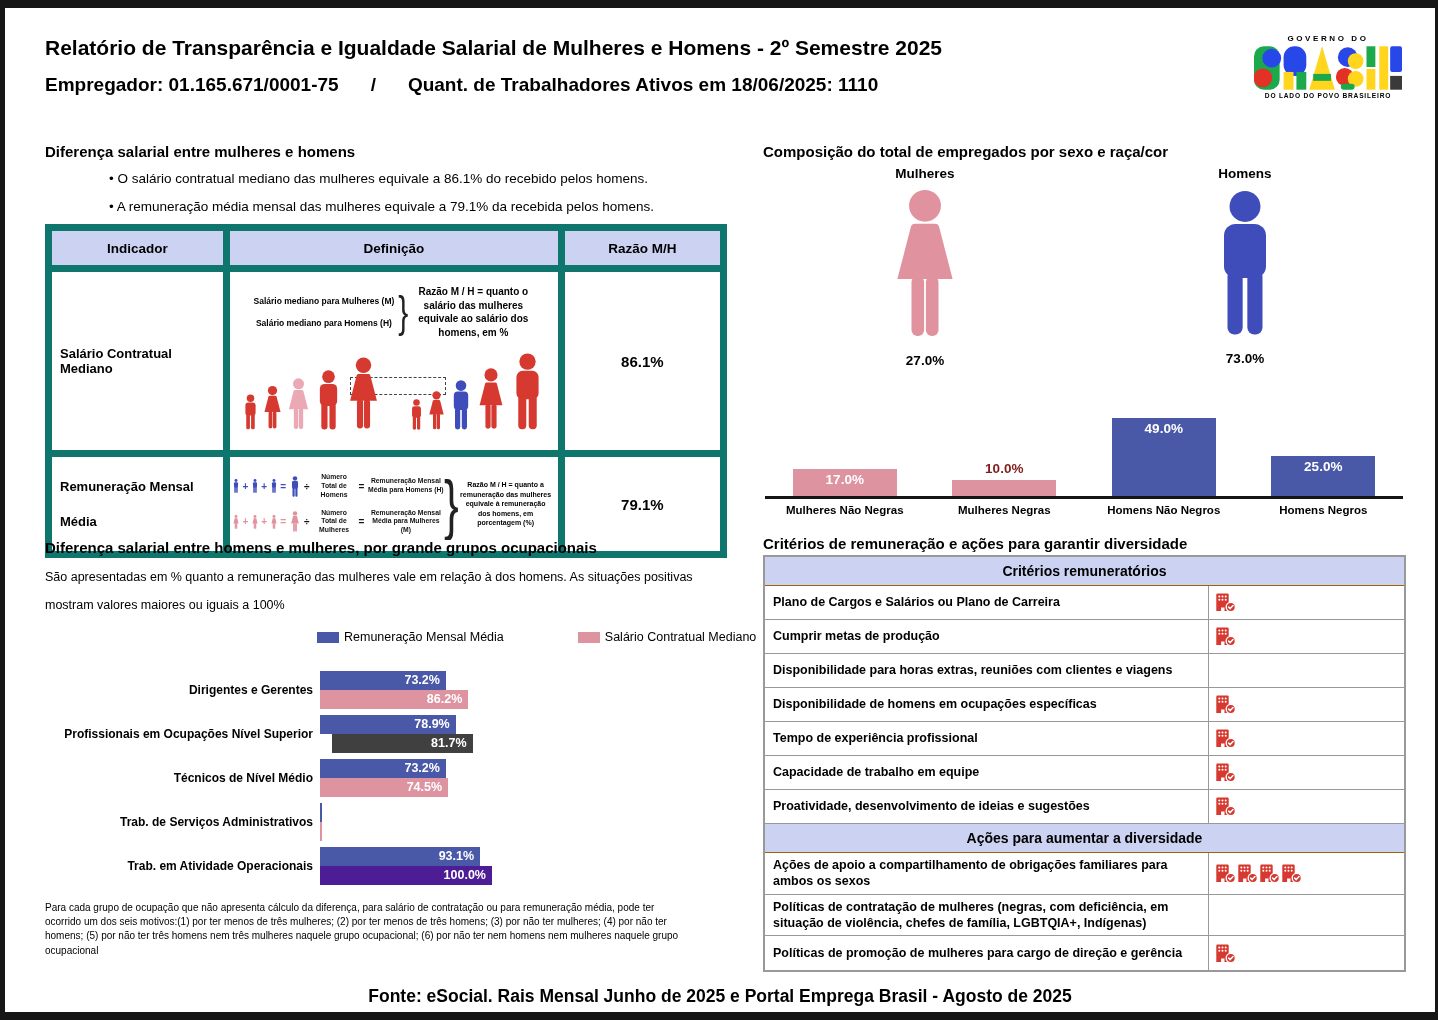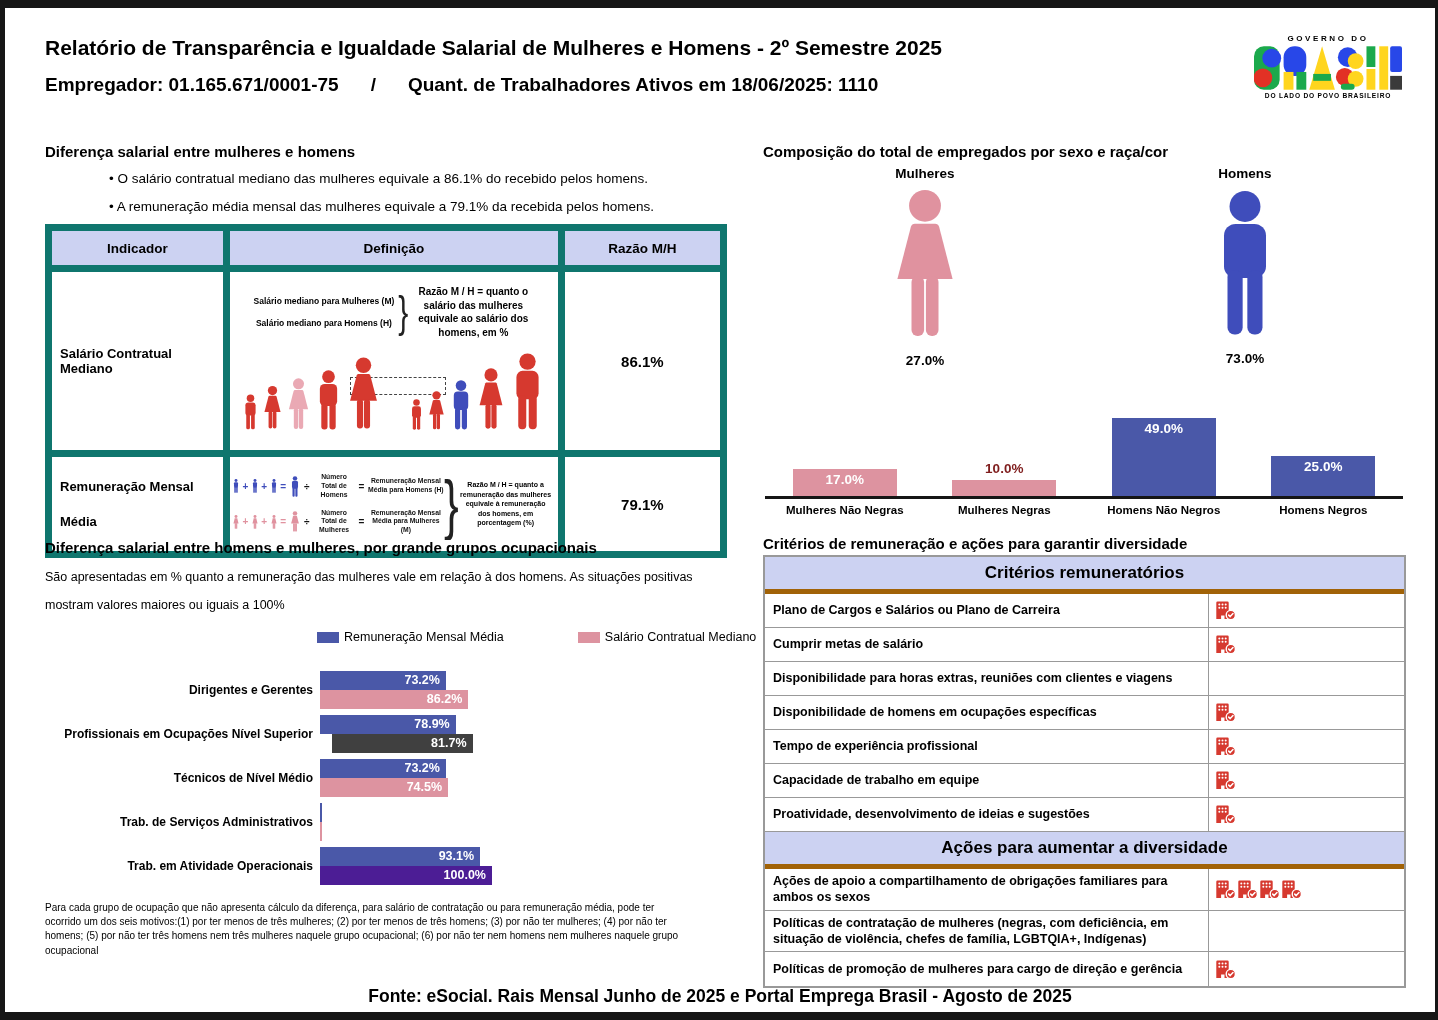--- a/index.html
+++ b/index.html
@@ -81,22 +81,22 @@
   .hchart{position:absolute;left:40px;top:660px;width:660px;}
   .hrow{display:flex;align-items:center;height:44px;}
   .hrow-label{width:268px;text-align:right;padding-right:7px;font-weight:bold;font-size:12px;line-height:1.2;}
   .hbars{display:flex;flex-direction:column;}
   .hbar{height:19px;position:relative;}
   .hbar-value{position:absolute;right:6px;top:0;line-height:19px;color:#fff;font-weight:bold;font-size:12.5px;white-space:nowrap;}
   .footnote{position:absolute;left:40px;top:893px;width:648px;font-size:10px;line-height:1.42;}
 
   
   .crit-table{position:absolute;left:758px;top:547px;width:643px;border:2px solid #999;box-sizing:border-box;}
-  .crit-section{background:#ccd2f2;text-align:center;font-weight:bold;font-size:17px;padding:6px 0;
-                border-bottom:5px solid #a16207;}
+  .crit-section{background:#ccd2f2;text-align:center;font-weight:bold;font-size:14px;padding:6px 0;
+                border-bottom:1px solid #a16207;}
   .crit-row{display:flex;border-bottom:1px solid #999;min-height:34px;box-sizing:border-box;align-items:stretch;}
   .crit-row:last-child{border-bottom:none;}
   .crit-label{flex:1;font-weight:bold;font-size:12.5px;padding:4px 8px;line-height:1.3;display:flex;align-items:center;}
   .crit-icons{width:196px;border-left:1px solid #999;padding:3px 6px;display:flex;align-items:center;gap:1px;box-sizing:border-box;}
 
   
   .footer{position:absolute;left:0;top:978px;width:100%;text-align:center;font-size:17.5px;font-weight:bold;}
 </style>
 </head>
 <body>
@@ -412,21 +412,21 @@
       <circle cx="4.3" cy="6.8" r="1"></circle>
               <circle cx="7.5" cy="6.8" r="1"></circle>
               <circle cx="10.7" cy="6.8" r="1"></circle>
     </g>
     <circle cx="15.8" cy="14" r="4.6" fill="#d6392f" stroke="#fff" stroke-width="1.4"></circle>
     <path d="M13.7 14.1 l1.5 1.5 2.8 -3" stroke="#fff" stroke-width="1.5" fill="none" stroke-linecap="round" stroke-linejoin="round"></path>
   </svg>
 </div>
     </div>
     <div class="crit-row">
-      <div class="crit-label">Cumprir metas de salário</div>
+      <div class="crit-label">Cumprir metas de produção</div>
       <div class="crit-icons">
   <svg width="21" height="19" viewBox="0 0 21 19">
     <path d="M2.5 0.5 h10 a1.2 1.2 0 0 1 1.2 1.2 V18 h-4.2 v-3.6 h-3.4 V18 H1.3 V1.7 A1.2 1.2 0 0 1 2.5 0.5 z" fill="#d6392f"></path>
     <g fill="#fff">
       <circle cx="4.3" cy="3.6" r="1"></circle>
               <circle cx="7.5" cy="3.6" r="1"></circle>
               <circle cx="10.7" cy="3.6" r="1"></circle>
       <circle cx="4.3" cy="6.8" r="1"></circle>
               <circle cx="7.5" cy="6.8" r="1"></circle>
               <circle cx="10.7" cy="6.8" r="1"></circle>

